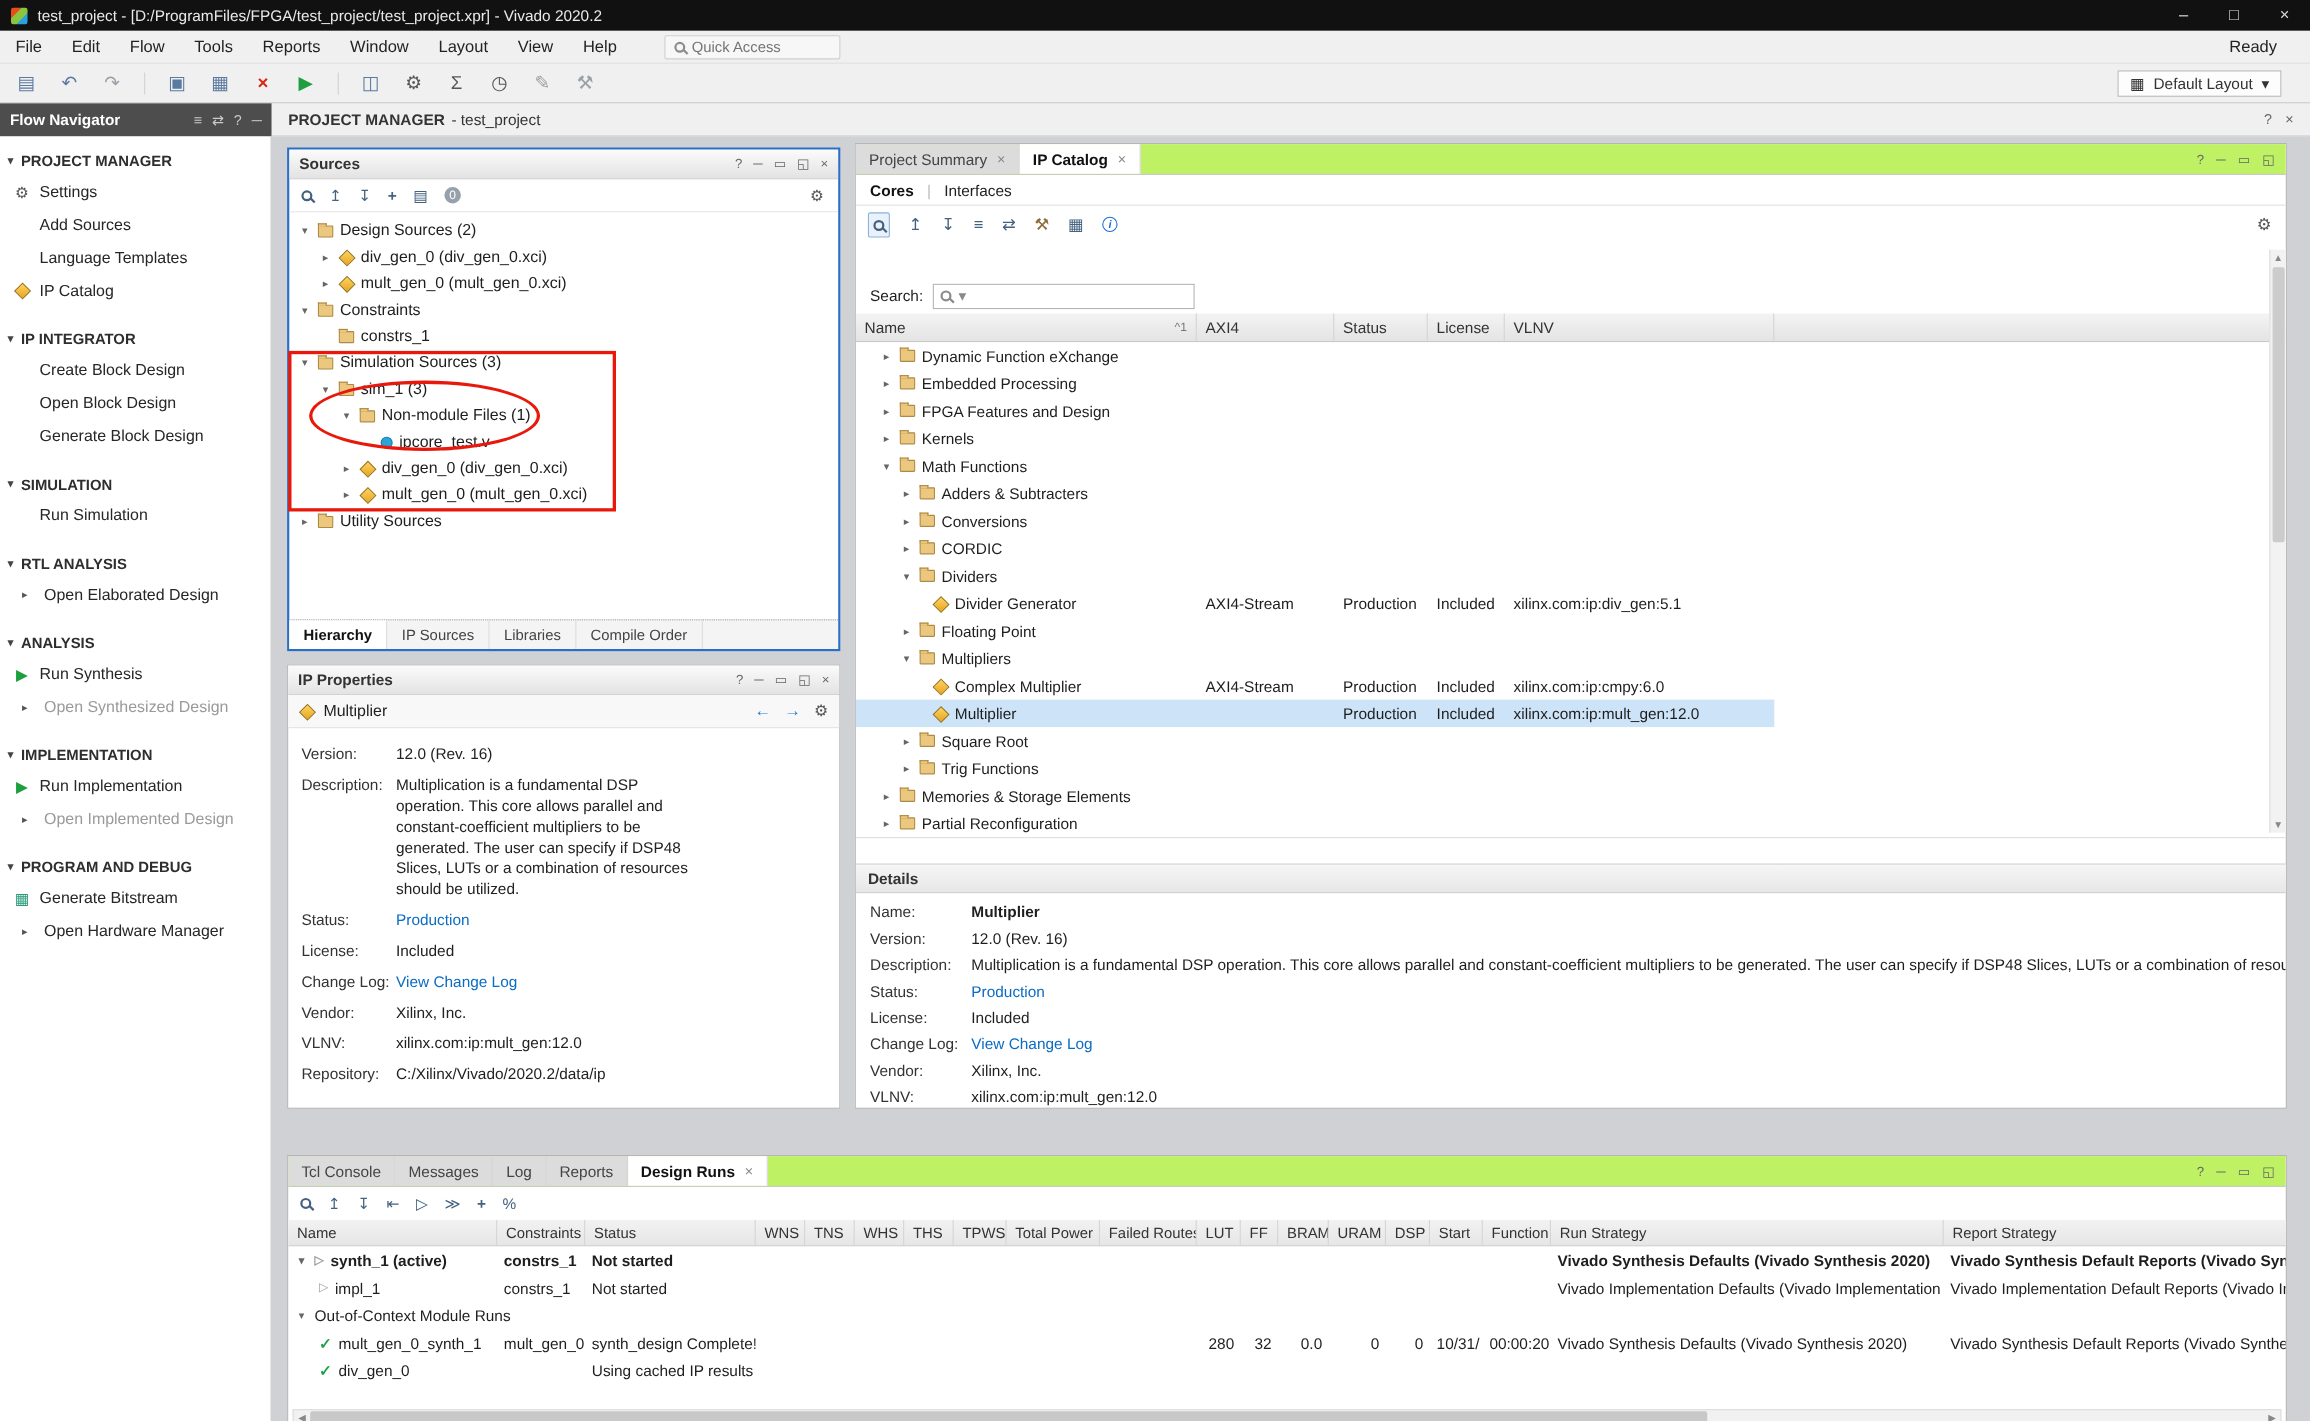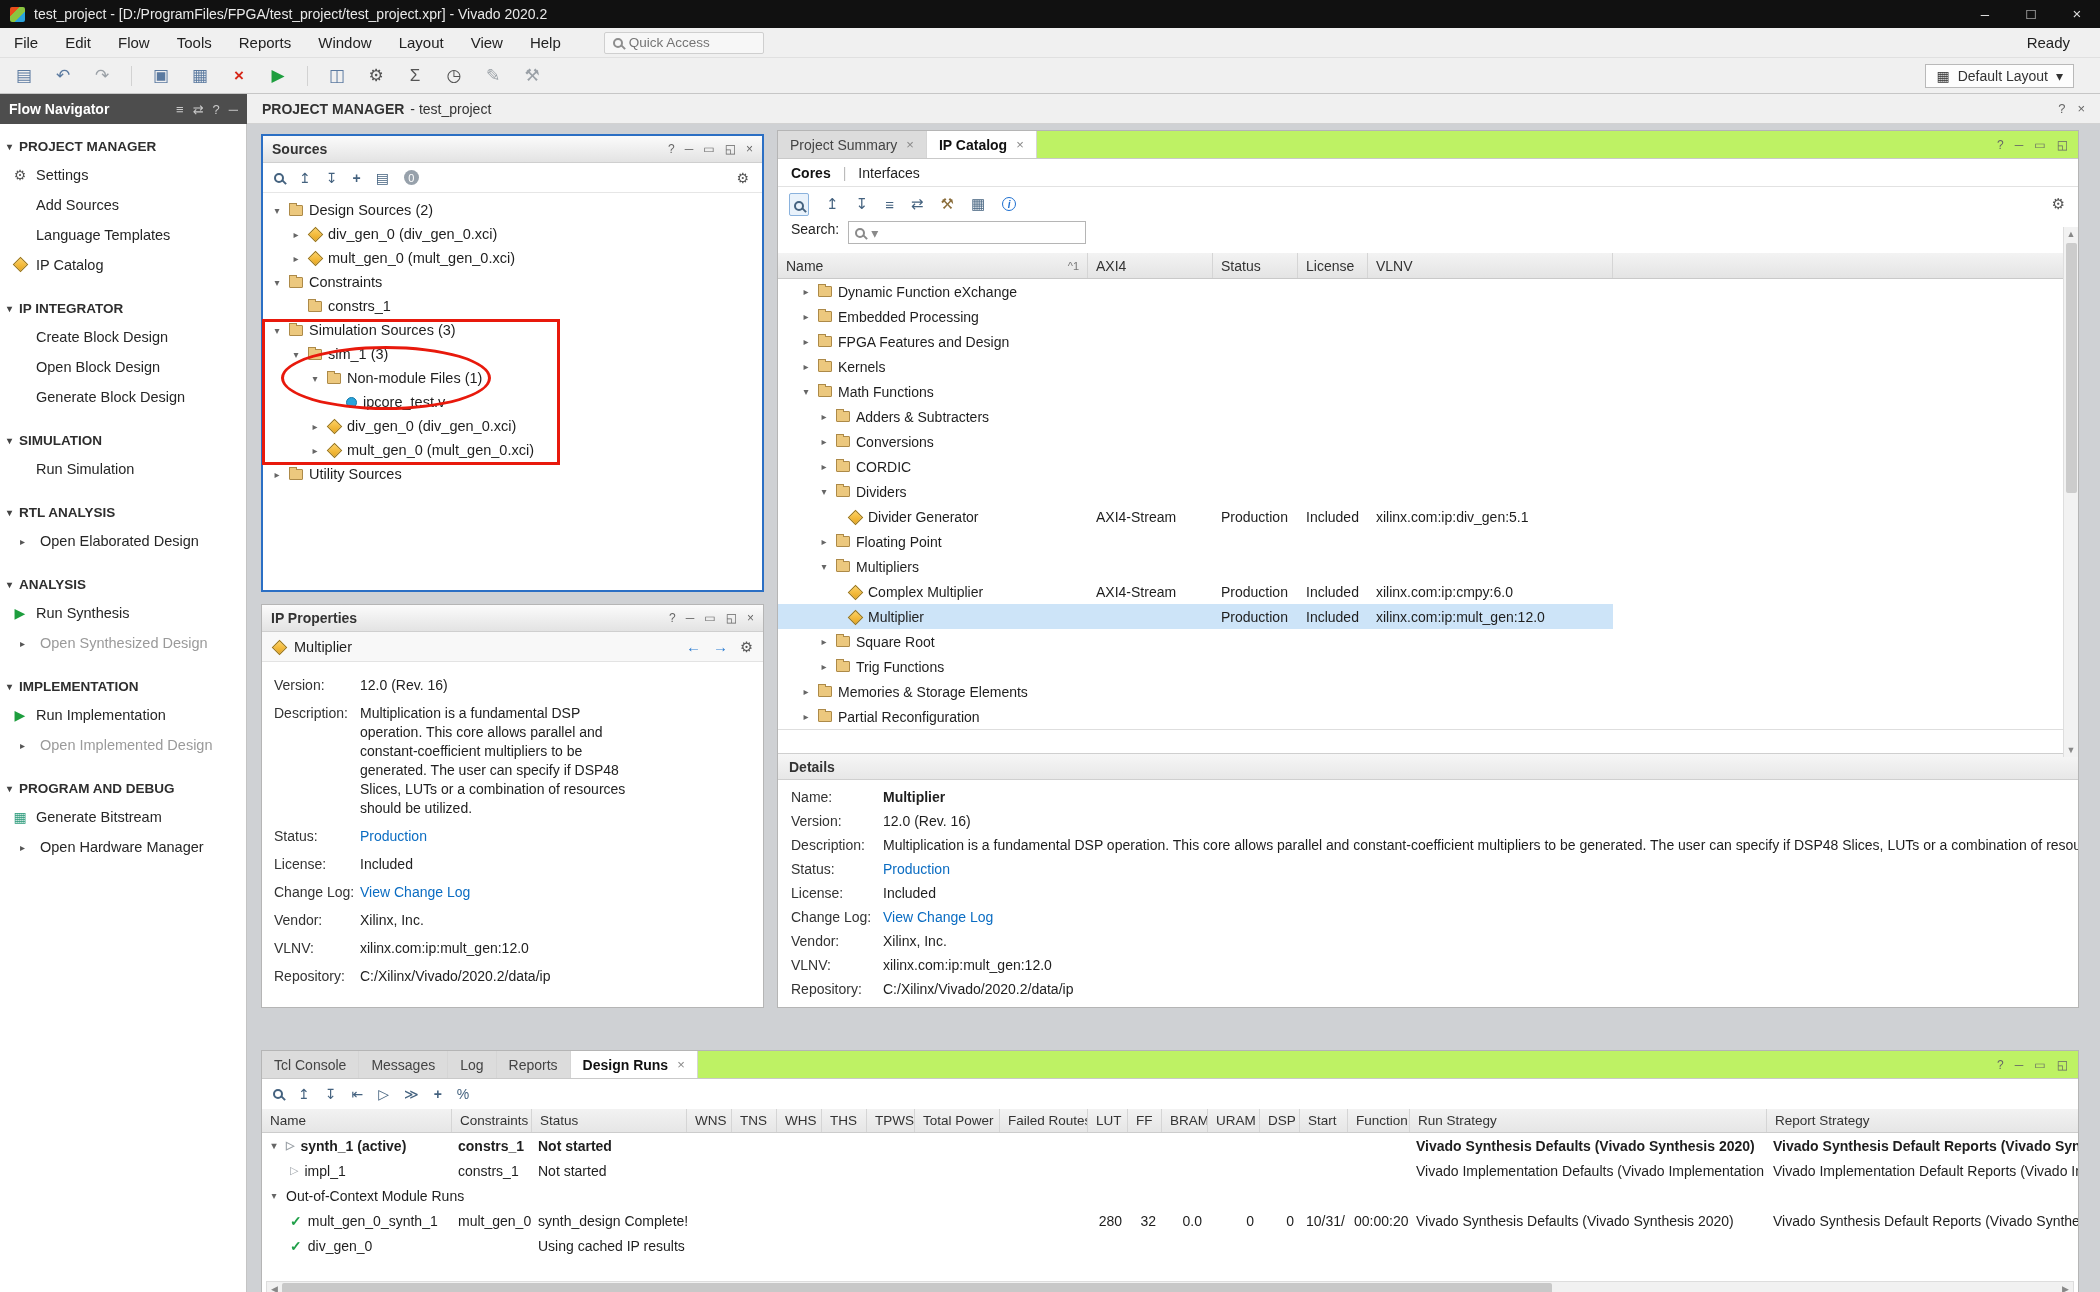--- a/index.html
+++ b/index.html
@@ -112,21 +112,21 @@
   
   #right-panel { left:777px; top:130px; width:1302px; height:878px; border:1px solid #b5b5b5; }
   .tabbar { height:28px; flex:none; background:#bef264; border-bottom:1px solid #c9c9c9; display:flex; align-items:stretch; font-size:14px; }
   .tab { display:flex; align-items:center; gap:9px; padding:0 12px; color:#444; border-right:1px solid #d5d5d5; background:#dcdcdc; }
   .tab.active { background:#fff; color:#111; font-weight:bold; }
   .tab-close { color:#888; font-weight:normal; font-size:13px; }
   .tab-corner { margin-left:auto; display:flex; align-items:center; gap:11px; padding-right:10px; color:#666; font-size:12px; }
   .subnav { height:28px; flex:none; border-bottom:1px solid #e2e2e2; display:flex; align-items:center; gap:12px; padding:0 13px; font-size:14px; }
   .subnav .sep { color:#bbb; }
   .cat-toolbar { height:34px; flex:none; display:flex; align-items:center; gap:17px; padding:0 11px; color:#44627f; border-bottom:none; }
-  .search-row { height:32px; flex:none; display:flex; align-items:flex-start; gap:9px; padding:0 13px; font-size:14px; }
+  .search-row { height:32px; flex:none; display:flex; align-items:center; gap:9px; padding:0 13px; font-size:14px;margin-top:32px; }
   .search-box { width:238px; height:23px; border:1px solid #b5b5b5; background:#fff; display:flex; align-items:center; gap:6px; padding:0 6px; color:#8a8a8a; }
   .search-box input { border:none; outline:none; flex:1; font-family:"Liberation Sans",sans-serif; font-size:13.5px; }
 
   .cat-grid { display:grid; grid-template-columns:310px 125px 85px 70px 245px 1fr; }
   .cat-header { height:26px; flex:none; background:linear-gradient(#f3f3f3,#e4e4e4); border-bottom:1px solid #c9c9c9; font-size:14px; color:#333; }
   .hcell { display:flex; align-items:center; padding:0 8px; border-right:1px solid #d5d5d5; white-space:nowrap; overflow:hidden; }
   .hcell.last { border-right:none; }
   .sort-ind { margin-left:auto; color:#777; font-size:11px; }
   .cat-rows { flex:none; }
   .cat-row { height:25px; font-size:14px; }
@@ -407,20 +407,26 @@
     <div class="trow" style="padding-left:46px">
       <span class="texp">▸</span>
       <span class="ip-ico"></span>
       <span>mult_gen_0 (mult_gen_0.xci)</span>
     </div>
     <div class="trow" style="padding-left:8px">
       <span class="texp">▸</span>
       <span class="folder-ico"></span>
       <span>Utility Sources</span>
     </div>
+  </div>
+  <div class="sources-tabs">
+    <span class="s-tab active">Hierarchy</span>
+    <span class="s-tab">IP Sources</span>
+    <span class="s-tab">Libraries</span>
+    <span class="s-tab">Compile Order</span>
   </div>
 </div>
 
 <div class="anno-rect"></div>
 <div class="anno-ellipse"></div>
 
 <div class="panel" id="ipprops-panel">
   <div class="panel-header">
     <span>IP Properties</span>
     <span class="ph-icons">

